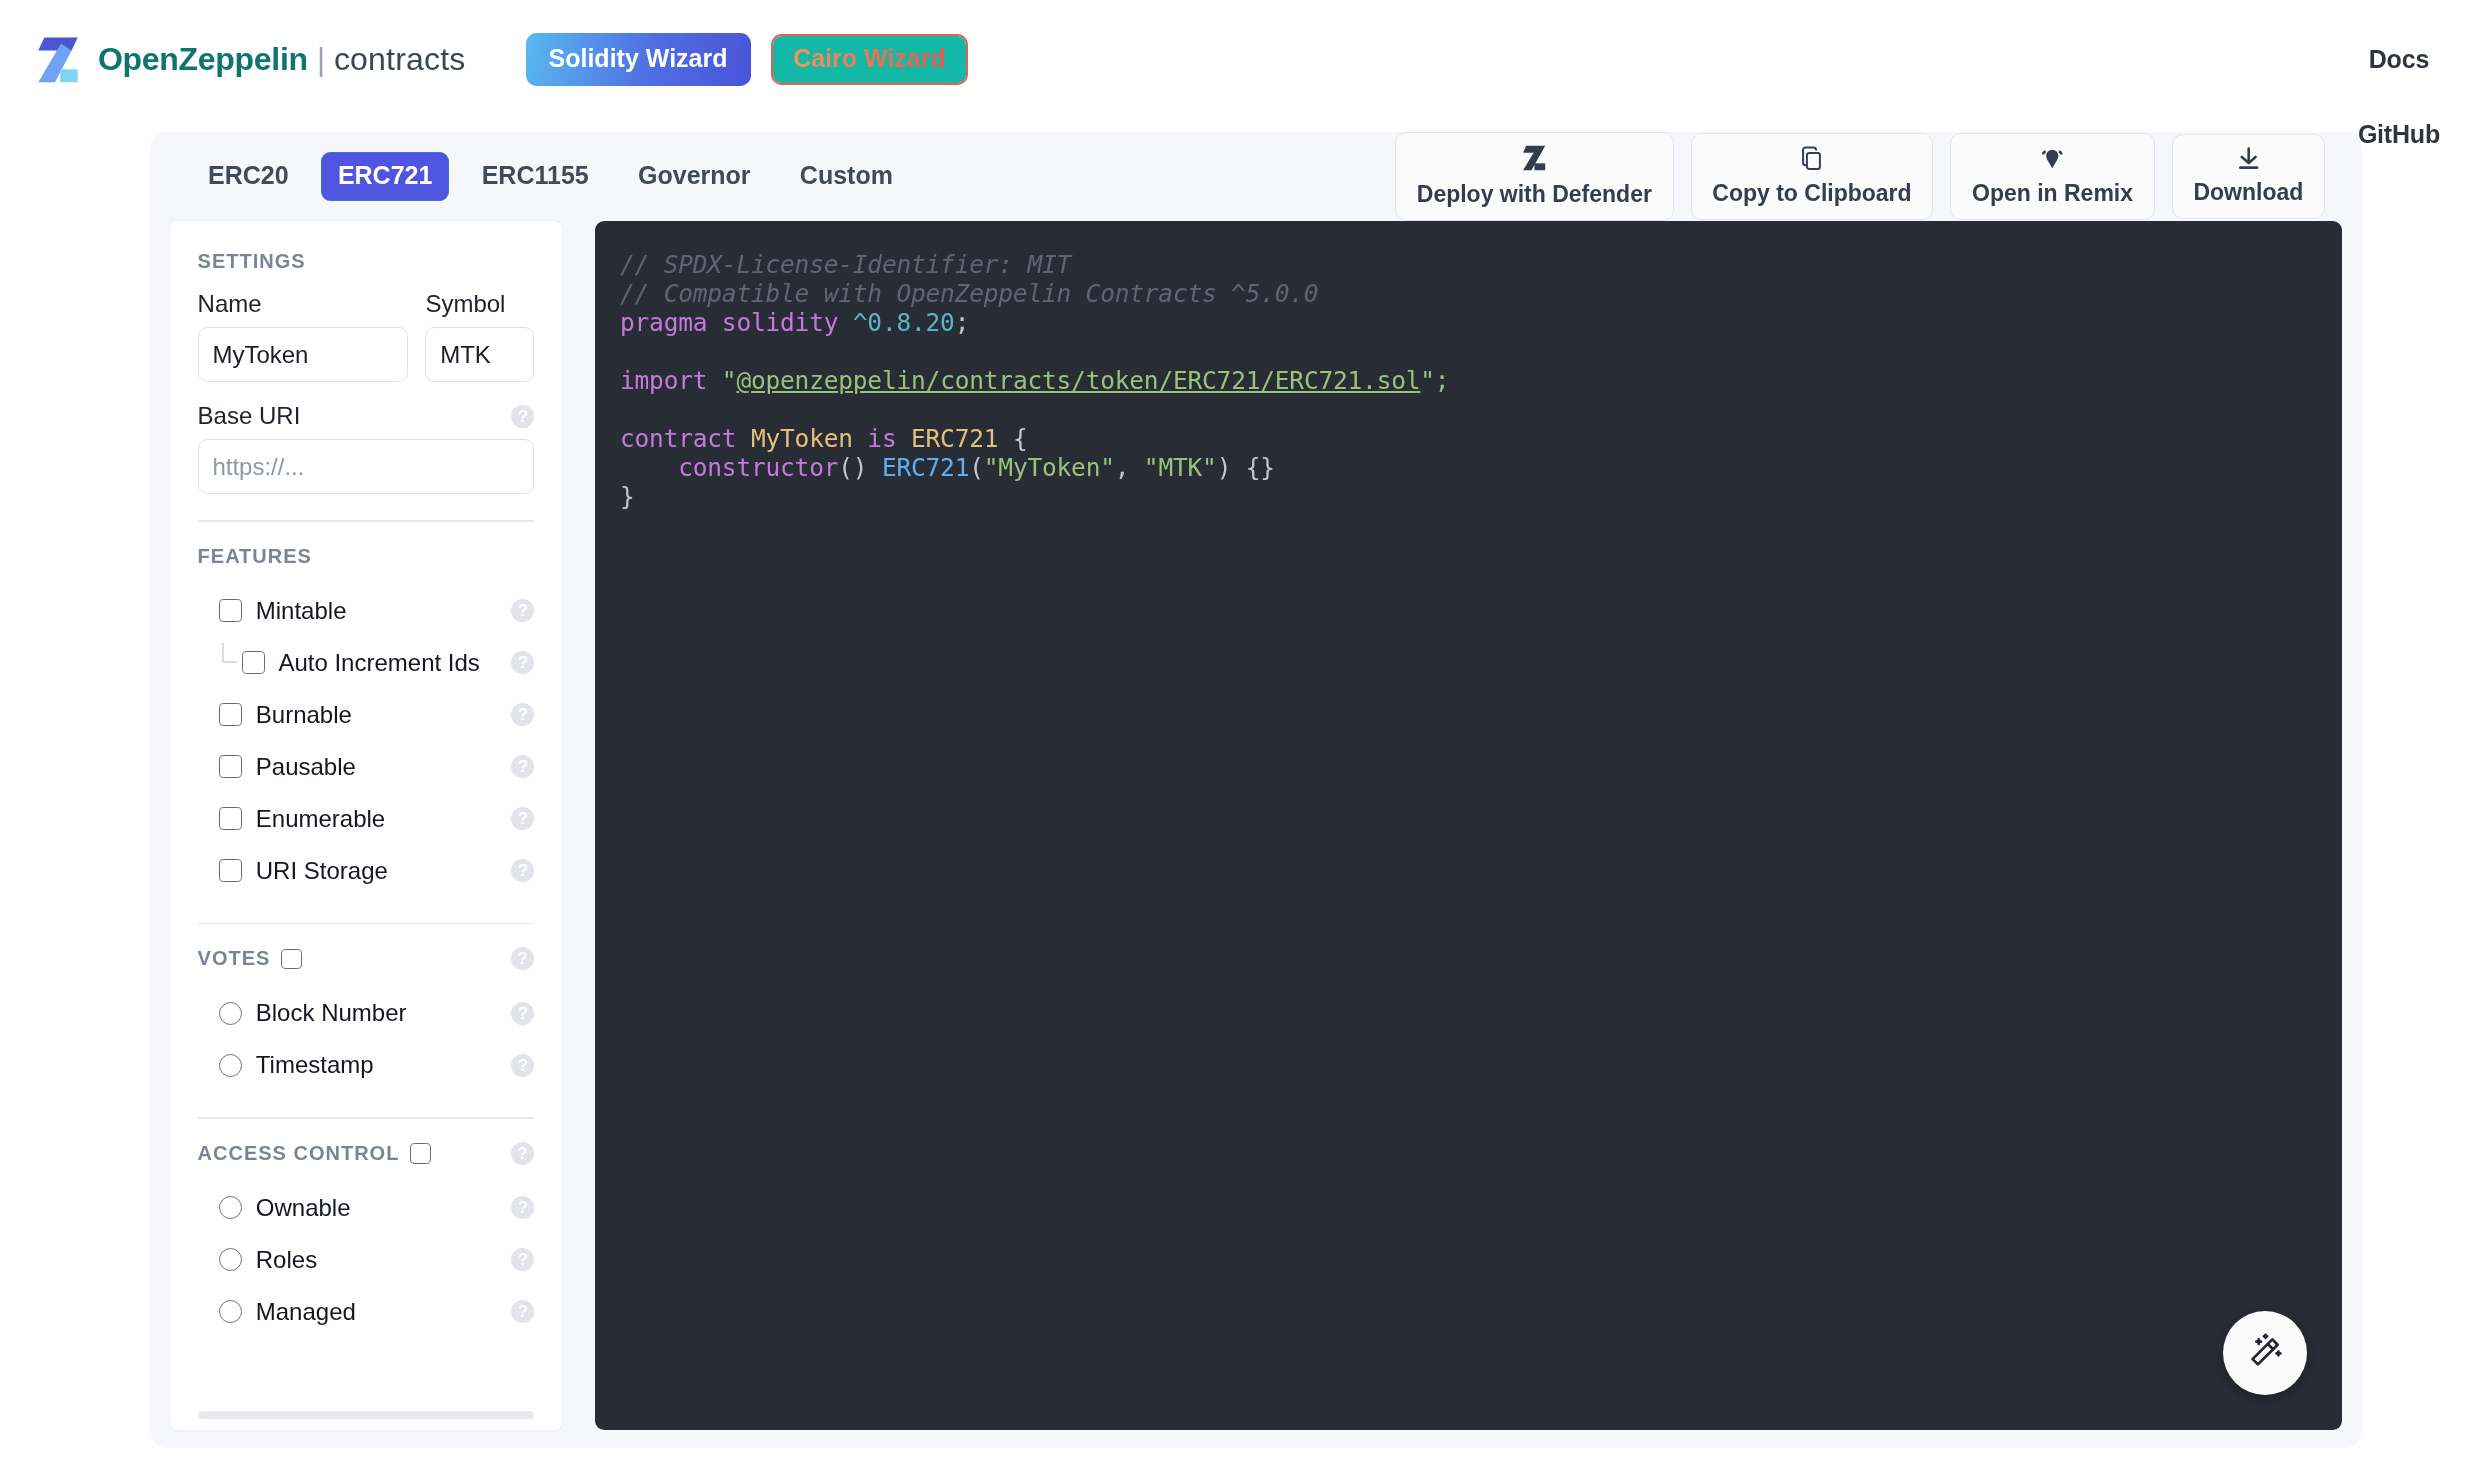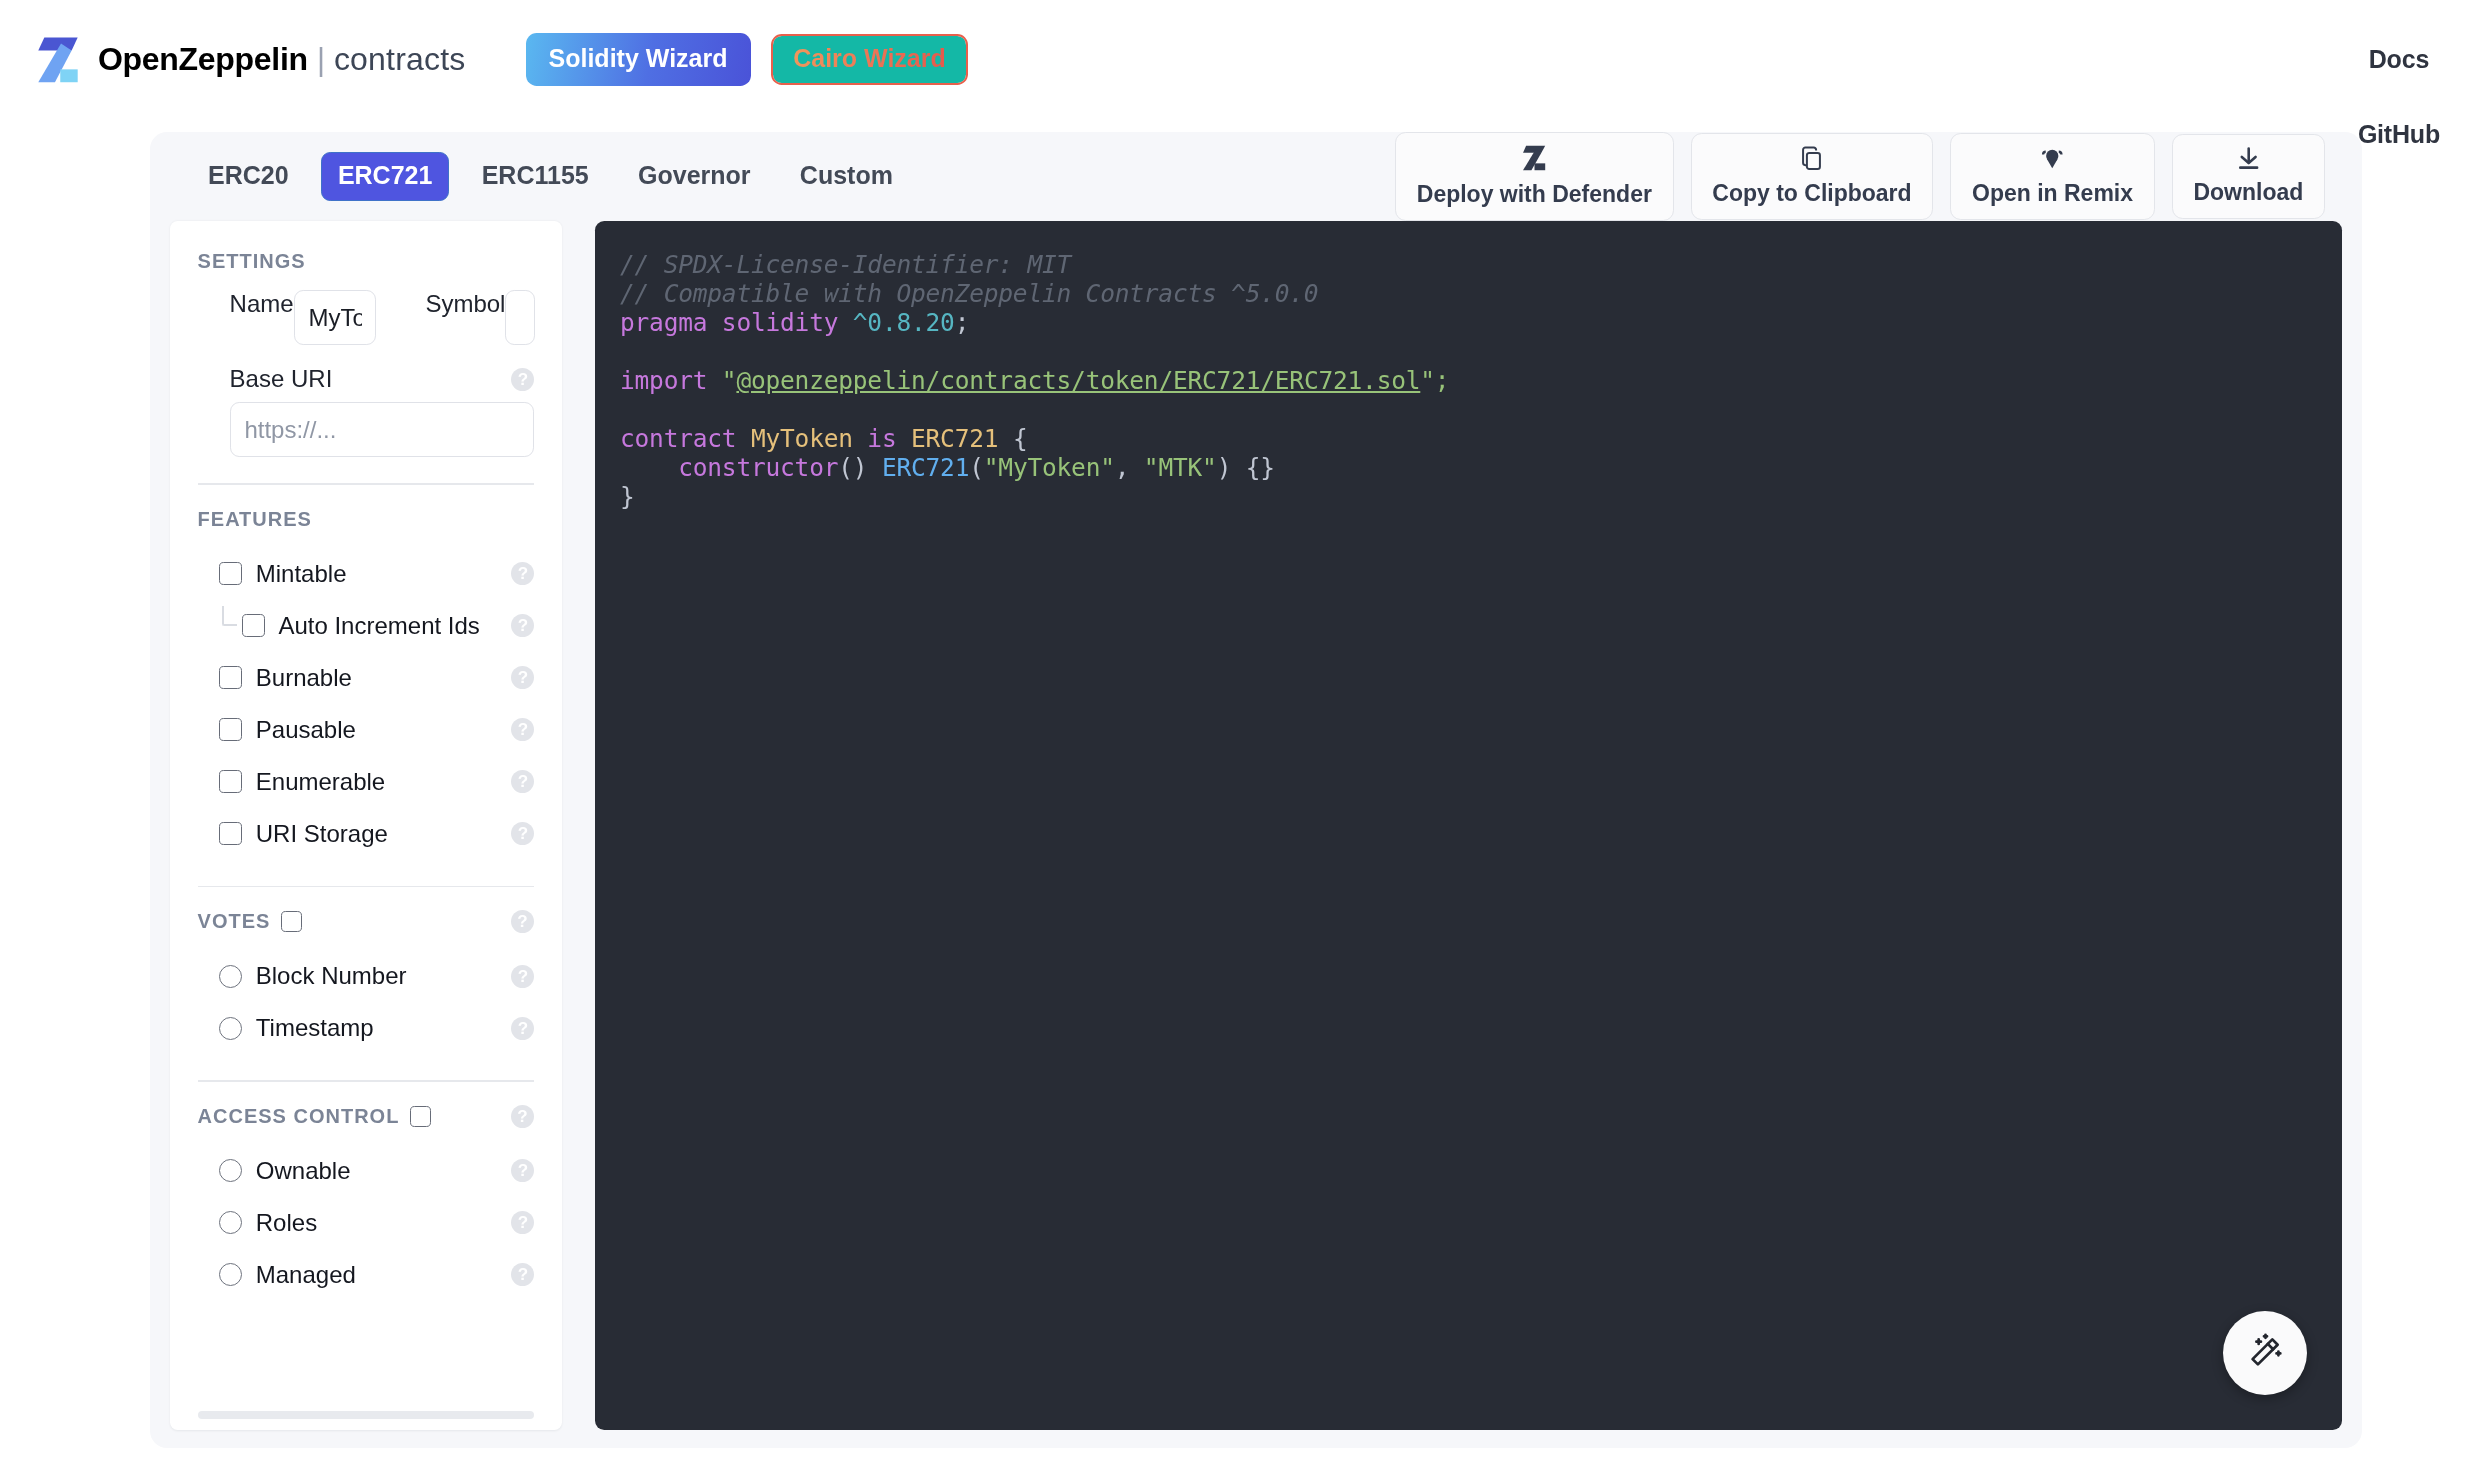--- a/index.html
+++ b/index.html
@@ -18,21 +18,21 @@
     padding: 0 47px 0 38px;
     background: #ffffff;
     position: relative;
   }
   .brand { display: flex; align-items: center; gap: 17px; }
   .logo-mark { width: 43px; height: 47px; display: block; }
   .brand-text {
     display: flex; align-items: baseline; gap: 0;
     font-size: 32px; letter-spacing: -0.3px;
   }
-  .brand-name { font-weight: 700; color: #000000; }
+  .brand-name { font-weight: 700; color: #0f766e; }
   .brand-sep { color: #9aa1b1; font-weight: 300; margin: 0 9.2px; font-size: 31px; }
   .brand-sub { font-weight: 400; color: #3d4656; letter-spacing: 0.2px; }
 
   .wiz-switch { display: flex; align-items: center; gap: 20px; margin-left: 60px; }
   .wiz-btn {
     border-radius: 10.7px;
     font-size: 25px; font-weight: 700;
     padding: 13px 23px 14.5px;
     line-height: 1;
     cursor: pointer;
@@ -131,21 +131,21 @@
     height: 8.4px; background: #e8eaee; border-radius: 4.6px;
   }
 
   .sec-title {
     font-size: 20px; font-weight: 700; color: #7b8496;
     letter-spacing: 1px; margin-bottom: 17px;
     display: flex; align-items: center; gap: 10.7px;
   }
 
   .field-row { display: flex; gap: 17px; }
-  .field { display: flex; flex-direction: row; margin-left: 32px; }
+  .field { display: flex; flex-direction: column; }
   .field.name { flex: 1 1 auto; }
   .field.symbol { width: 109px; flex: none; }
   .field-label {
     font-size: 24px; color: #20242e; margin-bottom: 9.2px; font-weight: 400;
   }
   .field-label-row {
     display: flex; align-items: center; justify-content: space-between;
     margin-bottom: 9.2px;
   }
   .field-label-row .field-label { margin-bottom: 0; }

